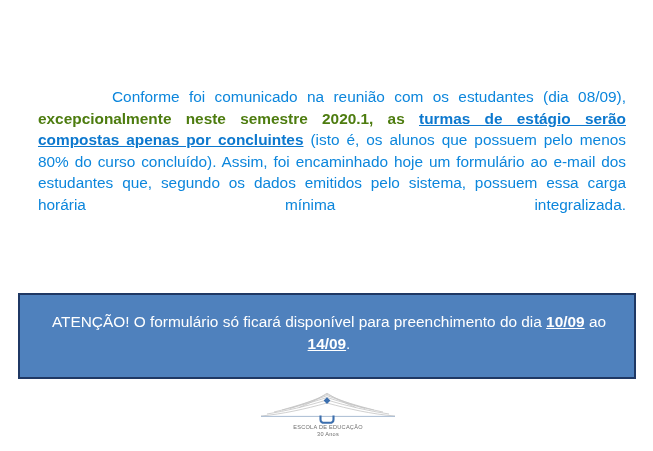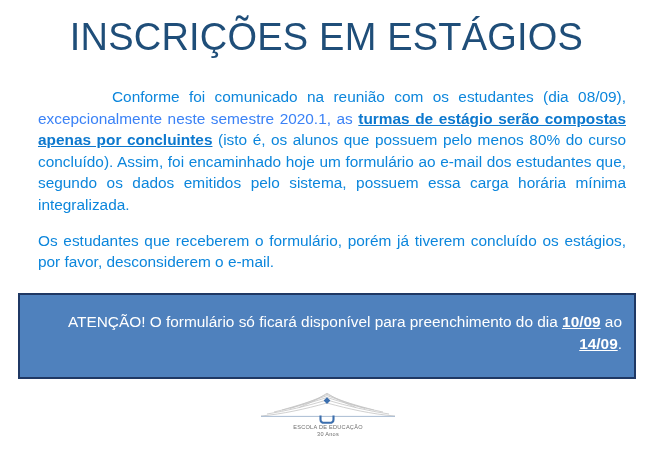--- a/index.html
+++ b/index.html
@@ -56,22 +56,22 @@
     text-align: justify;
     text-align-last: justify;
   }
   #para-2 {
     margin-top: 14px !important;
     text-align: justify;
     text-align-last: left;
   }
 
   .b {
-    font-weight: normal;
-    color: #3b82f6;
+    font-weight: bold;
+    color: #4d7c0f;
   }
   .bu {
     font-weight: bold;
     text-decoration: underline;
     color: #0C78CE;
   }
   .u {
   }
 
   
@@ -86,21 +86,21 @@
     box-sizing: border-box;
   }
   #attention-text {
     position: absolute;
     left: 16px;
     top: 16px;
     width: 586px;
     color: #FFFFFF;
     font-size: 15.4px;
     line-height: 22px;
-    text-align: right;
+    text-align: center;
   }
   #attention-text .dt {
     font-weight: bold;
     text-decoration: underline;
   }
 
   
   #logo {
     position: absolute;
     left: 253px;
@@ -119,27 +119,25 @@
     line-height: 7.4px;
     letter-spacing: 0.25px;
   }
   #logo-caption div { white-space: nowrap; }
 </style>
 </head>
 <body>
 
 <div id="slide">
 
-  <div id="slide-title">INSCRIÇÕES EM ESTÁGIOS</div>
 
   <div id="body-block">
 
     <p id="para-1"><span>Conforme foi comunicado na reunião com os estudantes (dia 08/09), </span><span class="b">excepcionalmente neste semestre 2020.1, as </span><span class="bu">turmas de estágio serão compostas apenas por concluintes</span><span> (isto é, os alunos que possuem pelo menos 80% do curso concluído). Assim, foi encaminhado hoje um formulário ao e-mail dos estudantes que, </span><span class="u">segundo os dados emitidos pelo sistema</span><span>, possuem essa carga horária mínima integralizada.</span></p>
 
-    <p id="para-2"><span>Os estudantes que receberem o formulário, porém já tiverem concluído os estágios, por favor, desconsiderem o e-mail.</span></p>
 
   </div>
 
   <div id="attention-box">
     <div id="attention-text"><span>ATENÇÃO! O formulário só ficará disponível para preenchimento do dia </span><span class="dt">10/09</span><span> ao </span><span class="dt">14/09</span><span>.</span></div>
   </div>
 
   <div id="logo">
     <svg width="150" height="36" viewBox="0 0 150 36">
       <g fill="none" stroke="#C4C4C4" stroke-width="0.8">

